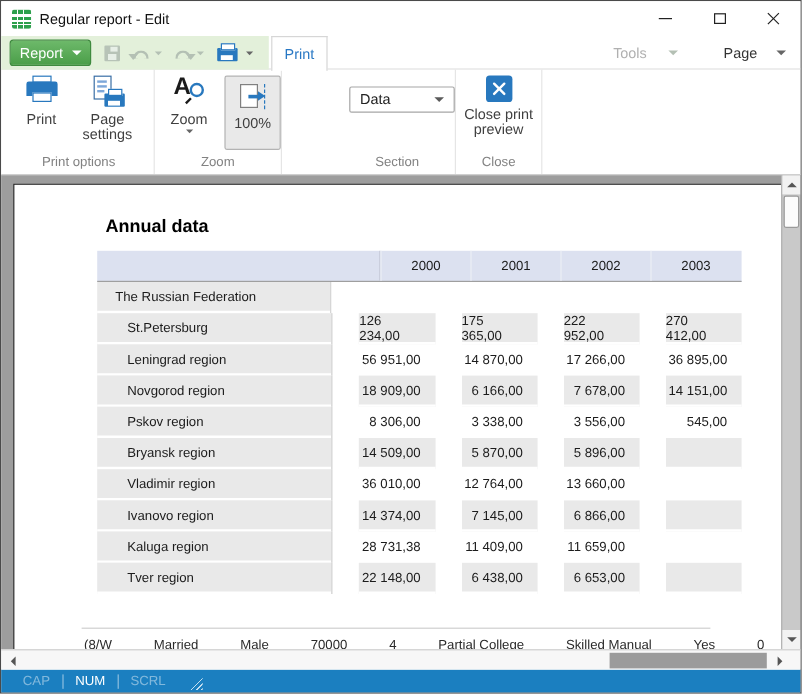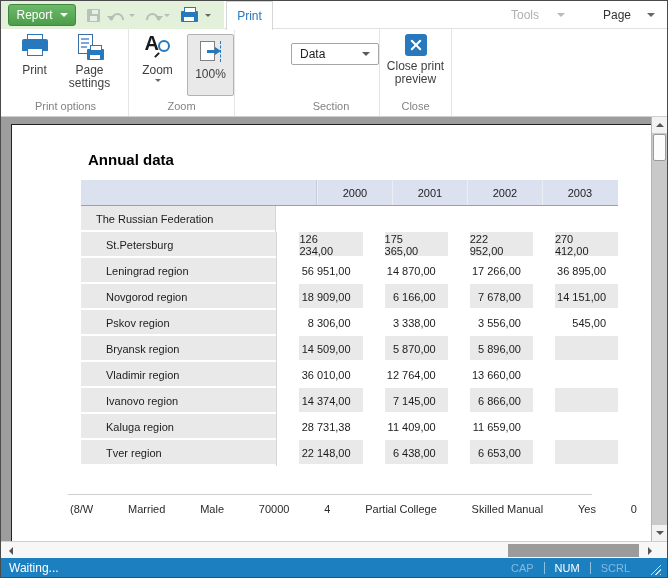--- a/index.html
+++ b/index.html
@@ -153,20 +153,38 @@
   .ind-sep{ width:1px; height:12px; background:rgba(255,255,255,.5); }
   .grip{ width:13px; height:13px; margin-left:8px; align-self:flex-end; margin-bottom:2px;
     background:repeating-linear-gradient(135deg, transparent 0 2px, rgba(255,255,255,.75) 2px 3px);
     clip-path:polygon(100% 0, 100% 100%, 0 100%); }
 </style>
 </head>
 <body>
 
 <div class="window">
 
+  <div class="titlebar">
+    <div class="app-icon"></div>
+    <div class="title-text">Regular report - Edit</div>
+    <div class="win-btns">
+      <div class="win-btn">
+          <div class="glyph-min"></div>
+        </div>
+      <div class="win-btn">
+          <div class="glyph-max"></div>
+        </div>
+      <div class="win-btn">
+          <div class="glyph-close">
+            <i></i>
+            <i></i>
+          </div>
+        </div>
+    </div>
+  </div>
 
   <div class="toolbar-row">
     <div class="qat-strip">
       <div class="report-btn">
         <span>Report</span>
         <span class="caret white"></span>
       </div>
       <div class="qat-ico">
           <div class="floppy"></div>
         </div>
@@ -390,21 +408,20 @@
     <div class="hs-btn hs-left">
         <span class="tri-left"></span>
       </div>
     <div class="hs-thumb"></div>
     <div class="hs-btn hs-right">
         <span class="tri-right"></span>
       </div>
   </div>
 
   <div class="statusbar">
-    <div class="status-text">Waiting...</div>
     <div class="kbd-ind">CAP</div>
     <div class="ind-sep"></div>
     <div class="kbd-ind on">NUM</div>
     <div class="ind-sep"></div>
     <div class="kbd-ind">SCRL</div>
     <div class="grip"></div>
   </div>
 
 </div>
 

